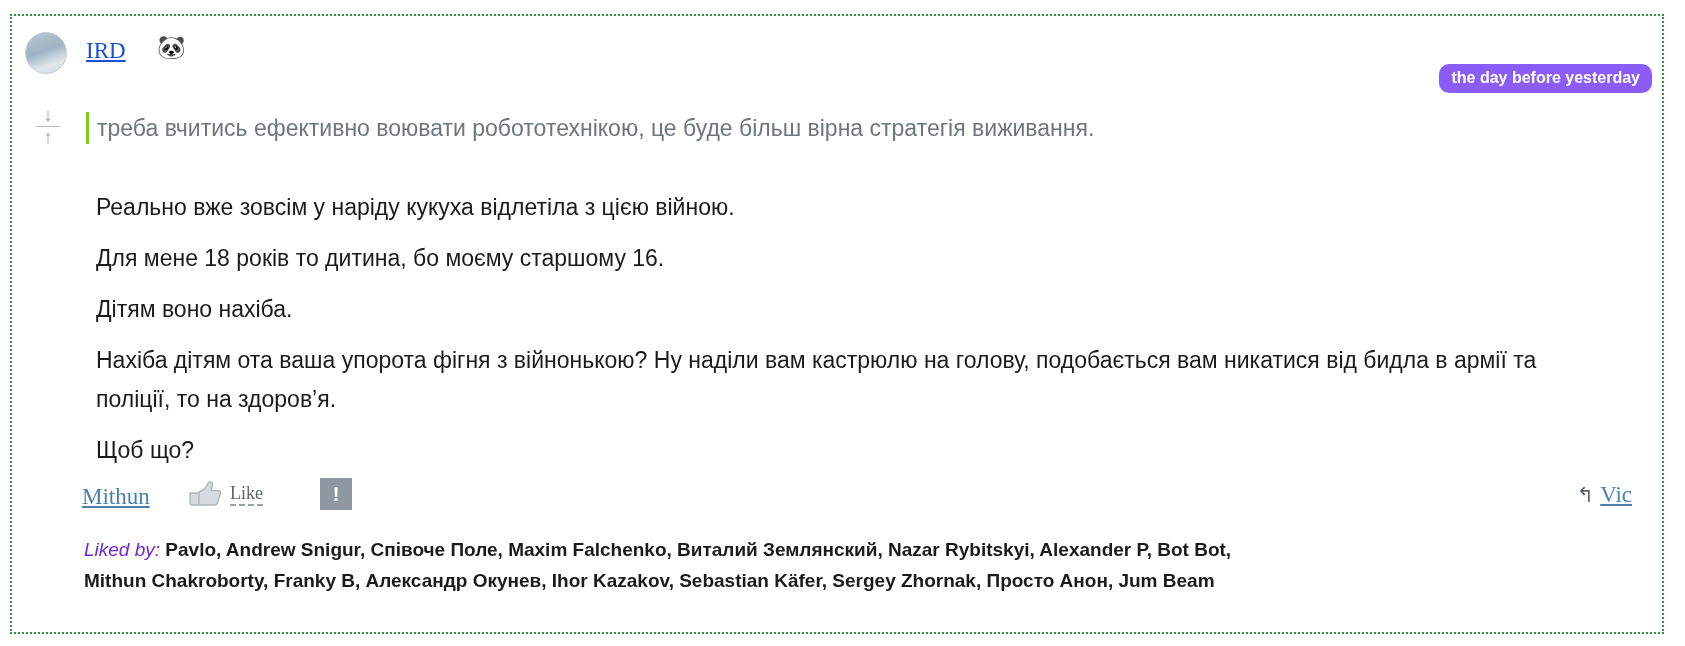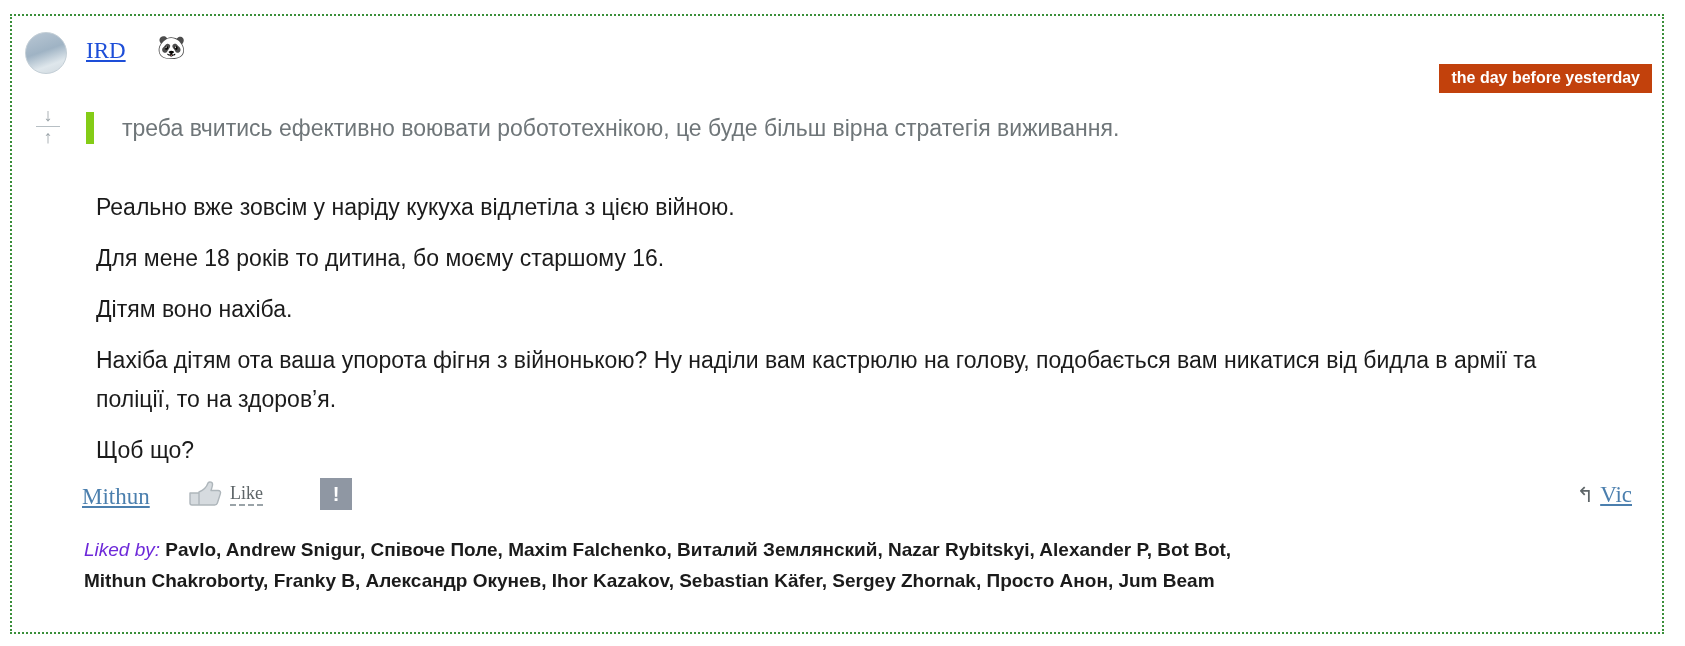--- a/index.html
+++ b/index.html
@@ -63,26 +63,27 @@
     position: absolute;
     left: 145px;
     top: 4px;
     font-size: 23px;
     line-height: 1;
   }
   .date-badge {
     position: absolute;
     right: 10px;
     top: 32px;
-    background: #c2410c;
+    background: #8b5cf6;
     color: #ffffff;
     font-size: 16px;
     font-weight: bold;
     padding: 5px 12px 6px 12px;
     white-space: nowrap;
+    border-radius: 10px;
   }
   
   .vote {
     position: absolute;
     left: 21px;
     top: 92px;
     width: 30px;
     text-align: center;
     color: #9aa3a8;
     font-size: 18px;
@@ -94,22 +95,22 @@
     height: 1px;
     background: #b7bfc4;
     margin: 3px auto 3px auto;
   }
   
   .quote {
     position: absolute;
     left: 74px;
     top: 96px;
     width: 1500px;
-    border-left: 8px solid #84cc16;
-    padding-left: 28px;
+    border-left: 3px solid #84cc16;
+    padding-left: 8px;
     box-sizing: border-box;
   }
   .quote-text {
     font-size: 23px;
     color: #6f7679;
     line-height: 32px;
     font-family: "Liberation Sans", sans-serif;
   }
   
   .body {

